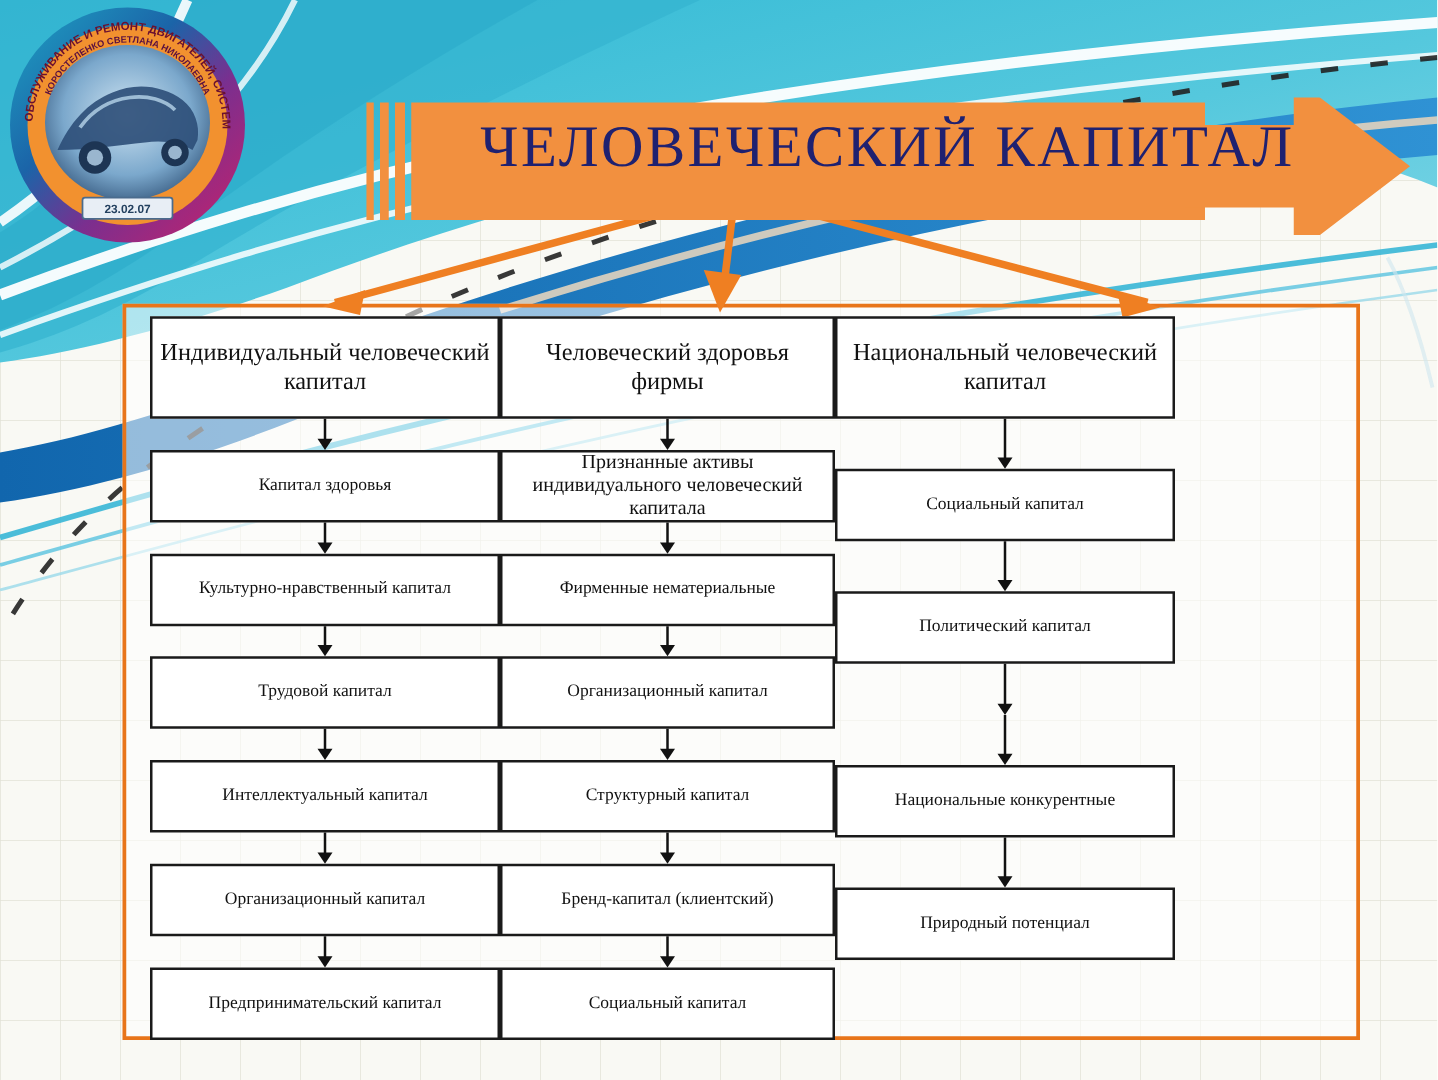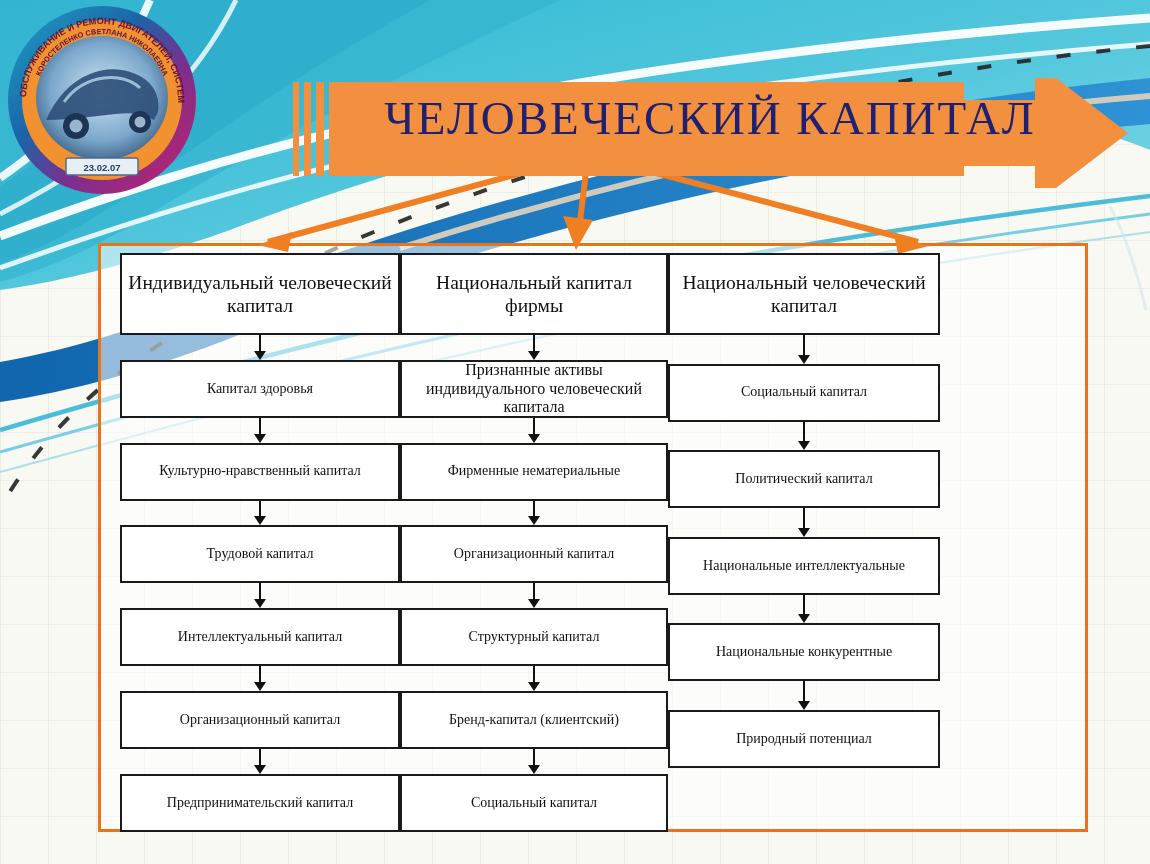--- a/index.html
+++ b/index.html
@@ -294,21 +294,21 @@
       <div class="node body">Трудовой капитал</div>
       <div class="arrow-gap"></div>
       <div class="node body">Интеллектуальный капитал</div>
       <div class="arrow-gap"></div>
       <div class="node body">Организационный капитал</div>
       <div class="arrow-gap"></div>
       <div class="node body">Предпринимательский капитал</div>
     </div>
 
     <div class="column col-2">
-      <div class="node head">Национальный капитал фирмы</div>
+      <div class="node head">Человеческий здоровья фирмы</div>
       <div class="arrow-gap"></div>
       <div class="node body small">Признанные активы индивидуального человеческий капитала</div>
       <div class="arrow-gap"></div>
       <div class="node body">Фирменные нематериальные</div>
       <div class="arrow-gap"></div>
       <div class="node body">Организационный капитал</div>
       <div class="arrow-gap"></div>
       <div class="node body">Структурный капитал</div>
       <div class="arrow-gap"></div>
       <div class="node body">Бренд-капитал (клиентский)</div>
@@ -316,21 +316,20 @@
       <div class="node body">Социальный капитал</div>
     </div>
 
     <div class="column col-3">
       <div class="node head">Национальный человеческий капитал</div>
       <div class="arrow-gap"></div>
       <div class="node body">Социальный капитал</div>
       <div class="arrow-gap"></div>
       <div class="node body">Политический капитал</div>
       <div class="arrow-gap"></div>
-      <div class="node body">Национальные интеллектуальные</div>
       <div class="arrow-gap"></div>
       <div class="node body">Национальные конкурентные</div>
       <div class="arrow-gap"></div>
       <div class="node body">Природный потенциал</div>
       <div style="height:64px"></div>
     </div>
 
   </div>
 </div>
 

